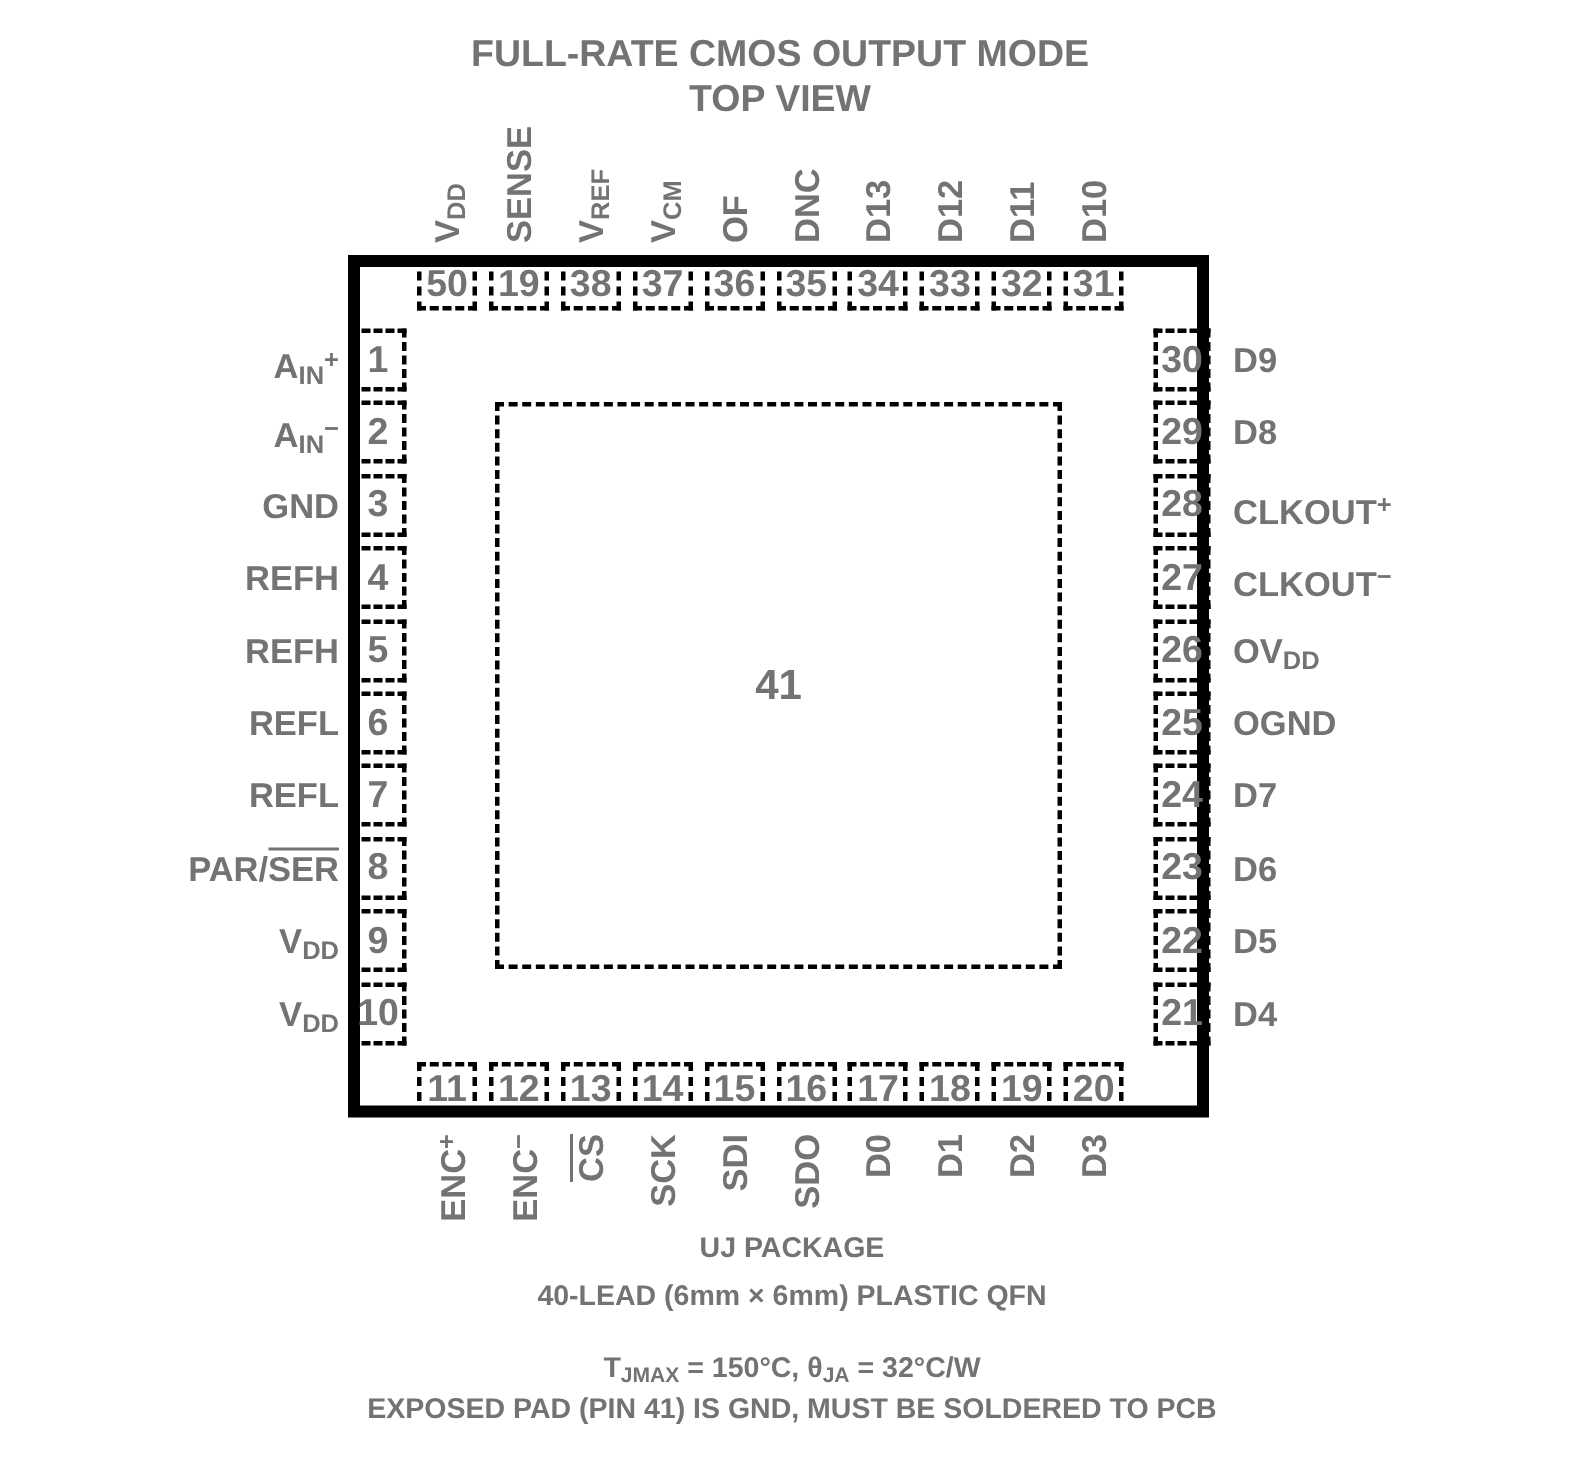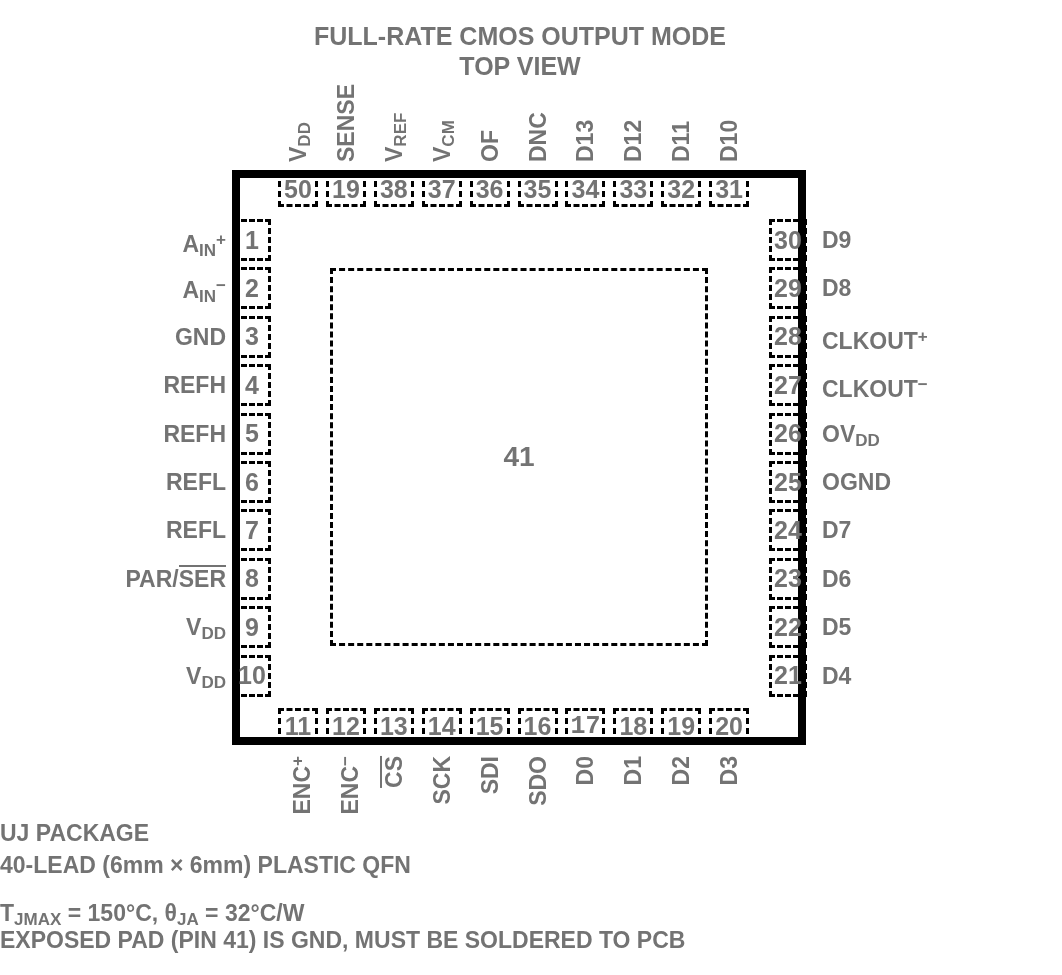--- a/index.html
+++ b/index.html
@@ -51,21 +51,22 @@
   .sb { font-size: 0.74em; vertical-align: -0.24em; }
   .sp { font-size: 0.74em; vertical-align: 0.42em; }
   .ov {
     display: inline-block;
     border-top: 2.5px solid currentColor;
     padding-top: 1px;
     line-height: 1.02;
   }
   .footer-line {
     position: absolute; left: 0; width: 1056px;
-    font-size: 23px; line-height: 28px;
+    text-align: center;
+    font-size: 19px; line-height: 28px;
   }
   .f1 { top: 819px; }
   .f2 { top: 851px; }
   .f3 { top: 899px; }
   .f4 { top: 926px; }
 </style>
 </head>
 <body>
 
 <div class="figure">
@@ -139,21 +140,21 @@
       </div>
       <div class="pin-label rot" style="left: 427.7px; top: 756px; transform: rotate(-90deg) translateX(-100%);"><span>SCK</span></div>
       <div class="pin-box" style="left: 469.6px; top: 708px; width: 40px; height: 36px;">
         <span>15</span>
       </div>
       <div class="pin-label rot" style="left: 475.6px; top: 756px; transform: rotate(-90deg) translateX(-100%);"><span>SDI</span></div>
       <div class="pin-box" style="left: 517.5px; top: 708px; width: 40px; height: 36px;">
         <span>16</span>
       </div>
       <div class="pin-label rot" style="left: 523.5px; top: 756px; transform: rotate(-90deg) translateX(-100%);"><span>SDO</span></div>
-      <div class="pin-box" style="left: 565.4px; top: 708px; width: 40px; height: 36px; font-family: Liberation Mono, monospace;">
+      <div class="pin-box" style="left: 565.4px; top: 708px; width: 40px; height: 36px;">
         <span>17</span>
       </div>
       <div class="pin-label rot" style="left: 571.4px; top: 756px; transform: rotate(-90deg) translateX(-100%);"><span>D0</span></div>
       <div class="pin-box" style="left: 613.3px; top: 708px; width: 40px; height: 36px;">
         <span>18</span>
       </div>
       <div class="pin-label rot" style="left: 619.3px; top: 756px; transform: rotate(-90deg) translateX(-100%);"><span>D1</span></div>
       <div class="pin-box" style="left: 661.2px; top: 708px; width: 40px; height: 36px;">
         <span>19</span>
       </div>

